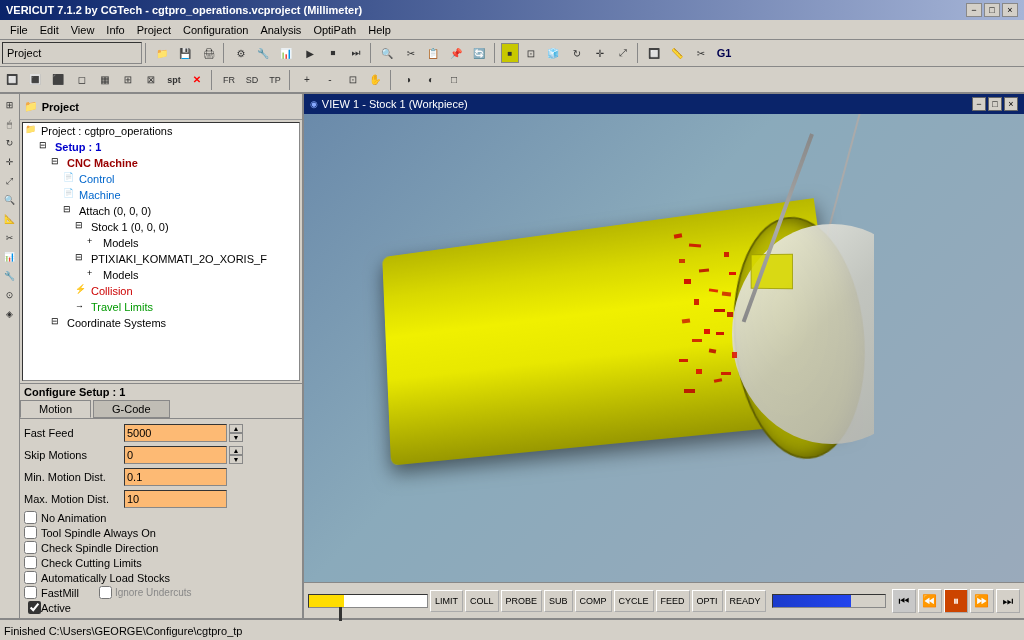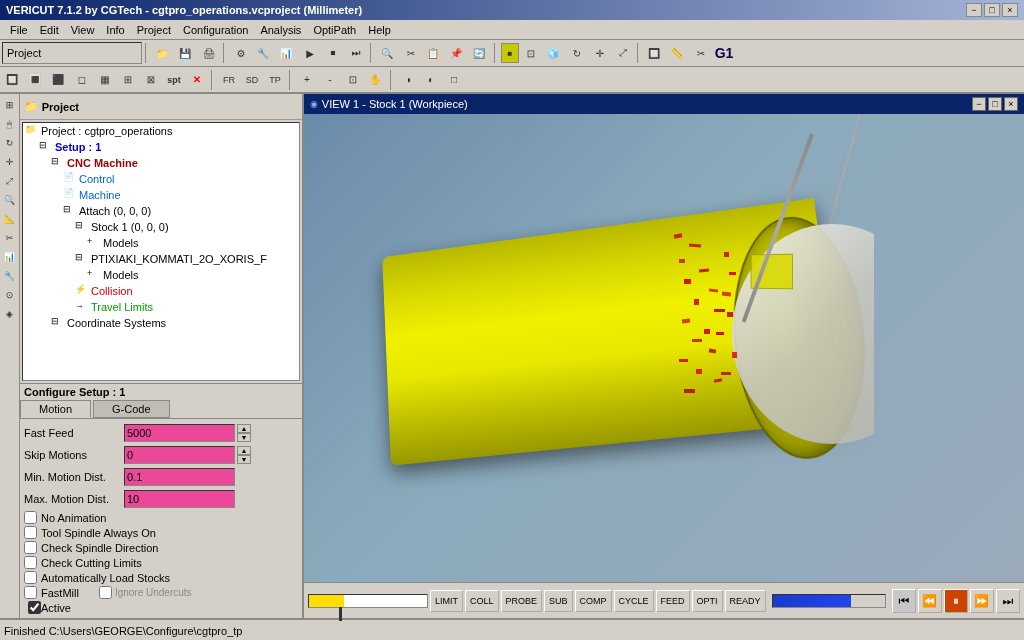--- a/index.html
+++ b/index.html
@@ -137,24 +137,24 @@
       font-size: 11px;
     }
     .form-row {
       display: flex;
       align-items: center;
       margin-bottom: 2px;
       height: 20px;
     }
     .form-label { width: 100px; font-size: 11px; }
     .form-input {
-      width: 111px;
+      width: 103px;
       height: 18px;
       border: 1px inset #888;
-      background: #ec4899;
+      background: #fdba74;
       font-size: 11px;
       padding: 1px 2px;
     }
     .form-select {
       width: 118px;
       height: 18px;
       border: 1px solid #888;
       background: white;
       font-size: 11px;
     }
@@ -399,21 +399,21 @@
     <div class="tb-btn" style="width:18px;height:20px;font-size:8px;background:#c8c800;border:1px solid #888;">■</div>
     <div class="tb-btn">⊡</div>
     <div class="tb-btn">🧊</div>
     <div class="tb-btn">↻</div>
     <div class="tb-btn">✛</div>
     <div class="tb-btn">⤢</div>
     <div class="tb-separator"></div>
     <div class="tb-btn">🔲</div>
     <div class="tb-btn">📏</div>
     <div class="tb-btn">✂</div>
-    <div class="tb-btn" style="font-size:14px;font-weight:bold;color:#000050;">G1</div>
+    <div class="tb-btn" style="font-size:11px;font-weight:bold;color:#000050;">G1</div>
   </div>
   <div class="toolbar-row" style="height:26px; border-top:1px solid #888;">
     <div class="tb-btn">🔲</div>
     <div class="tb-btn">🔳</div>
     <div class="tb-btn">⬛</div>
     <div class="tb-btn">◻</div>
     <div class="tb-btn">▦</div>
     <div class="tb-btn">⊞</div>
     <div class="tb-btn">⊠</div>
     <div class="tb-btn" style="font-size:9px;font-weight:bold;">spt</div>

